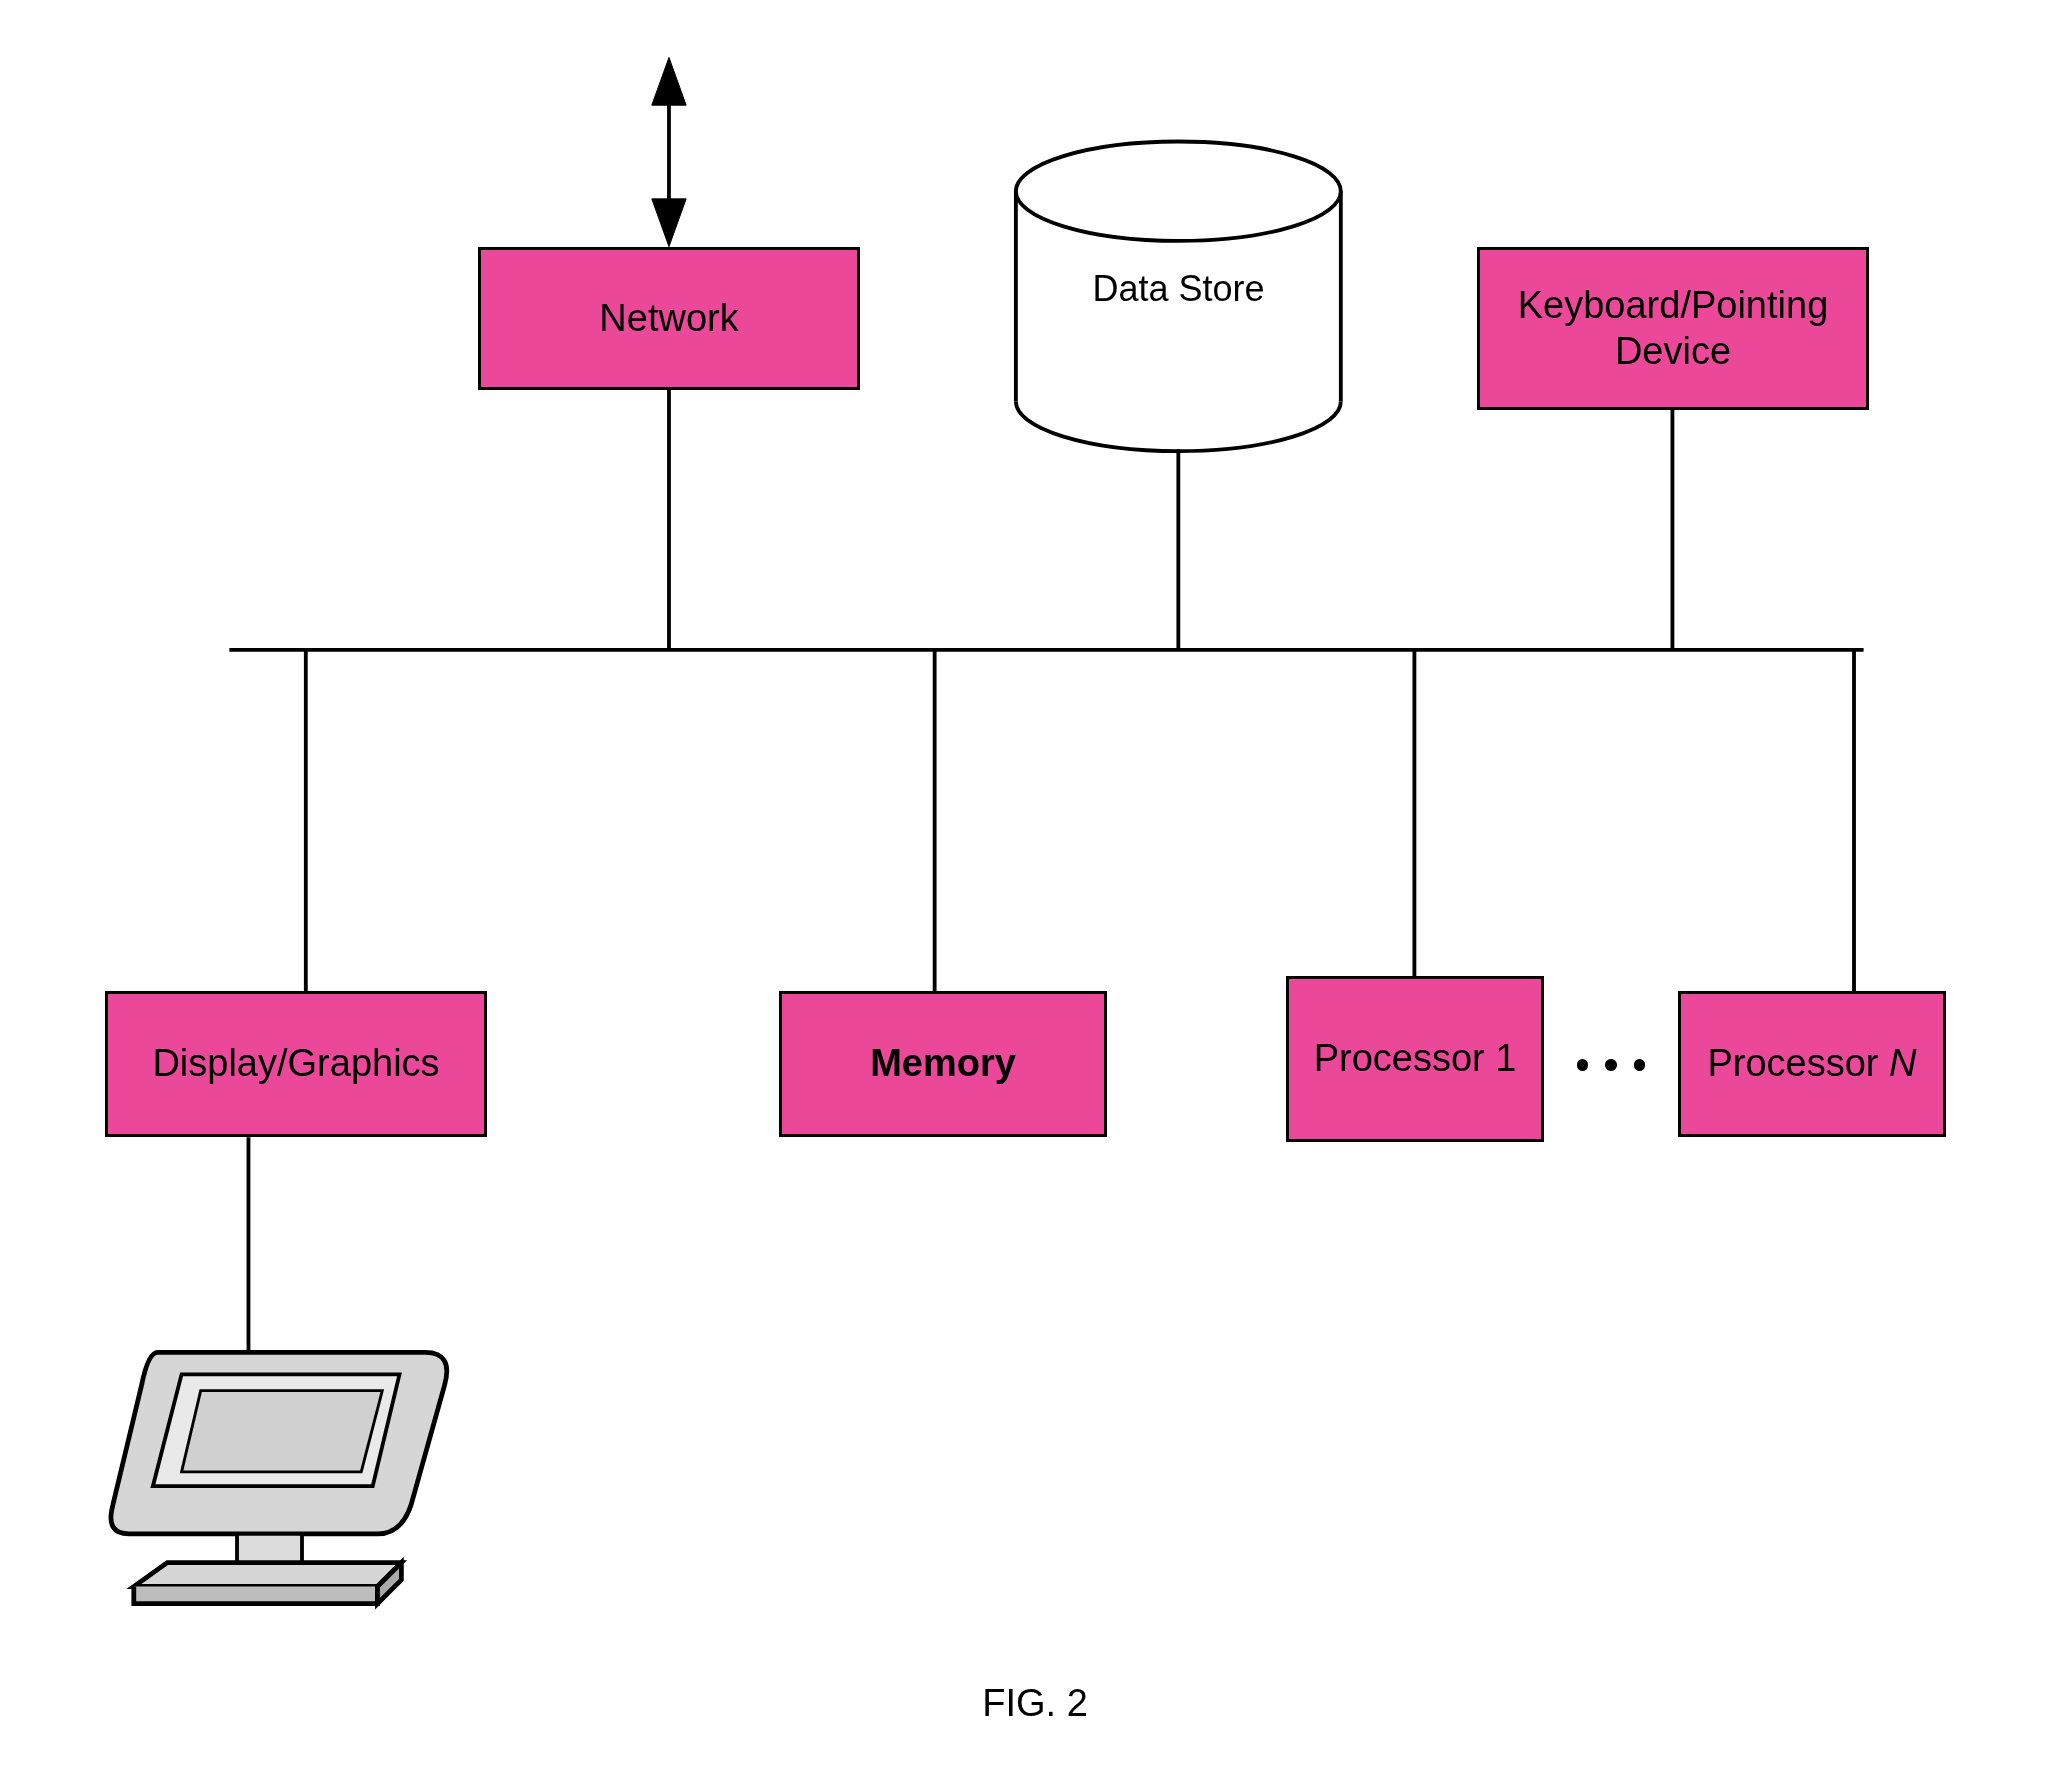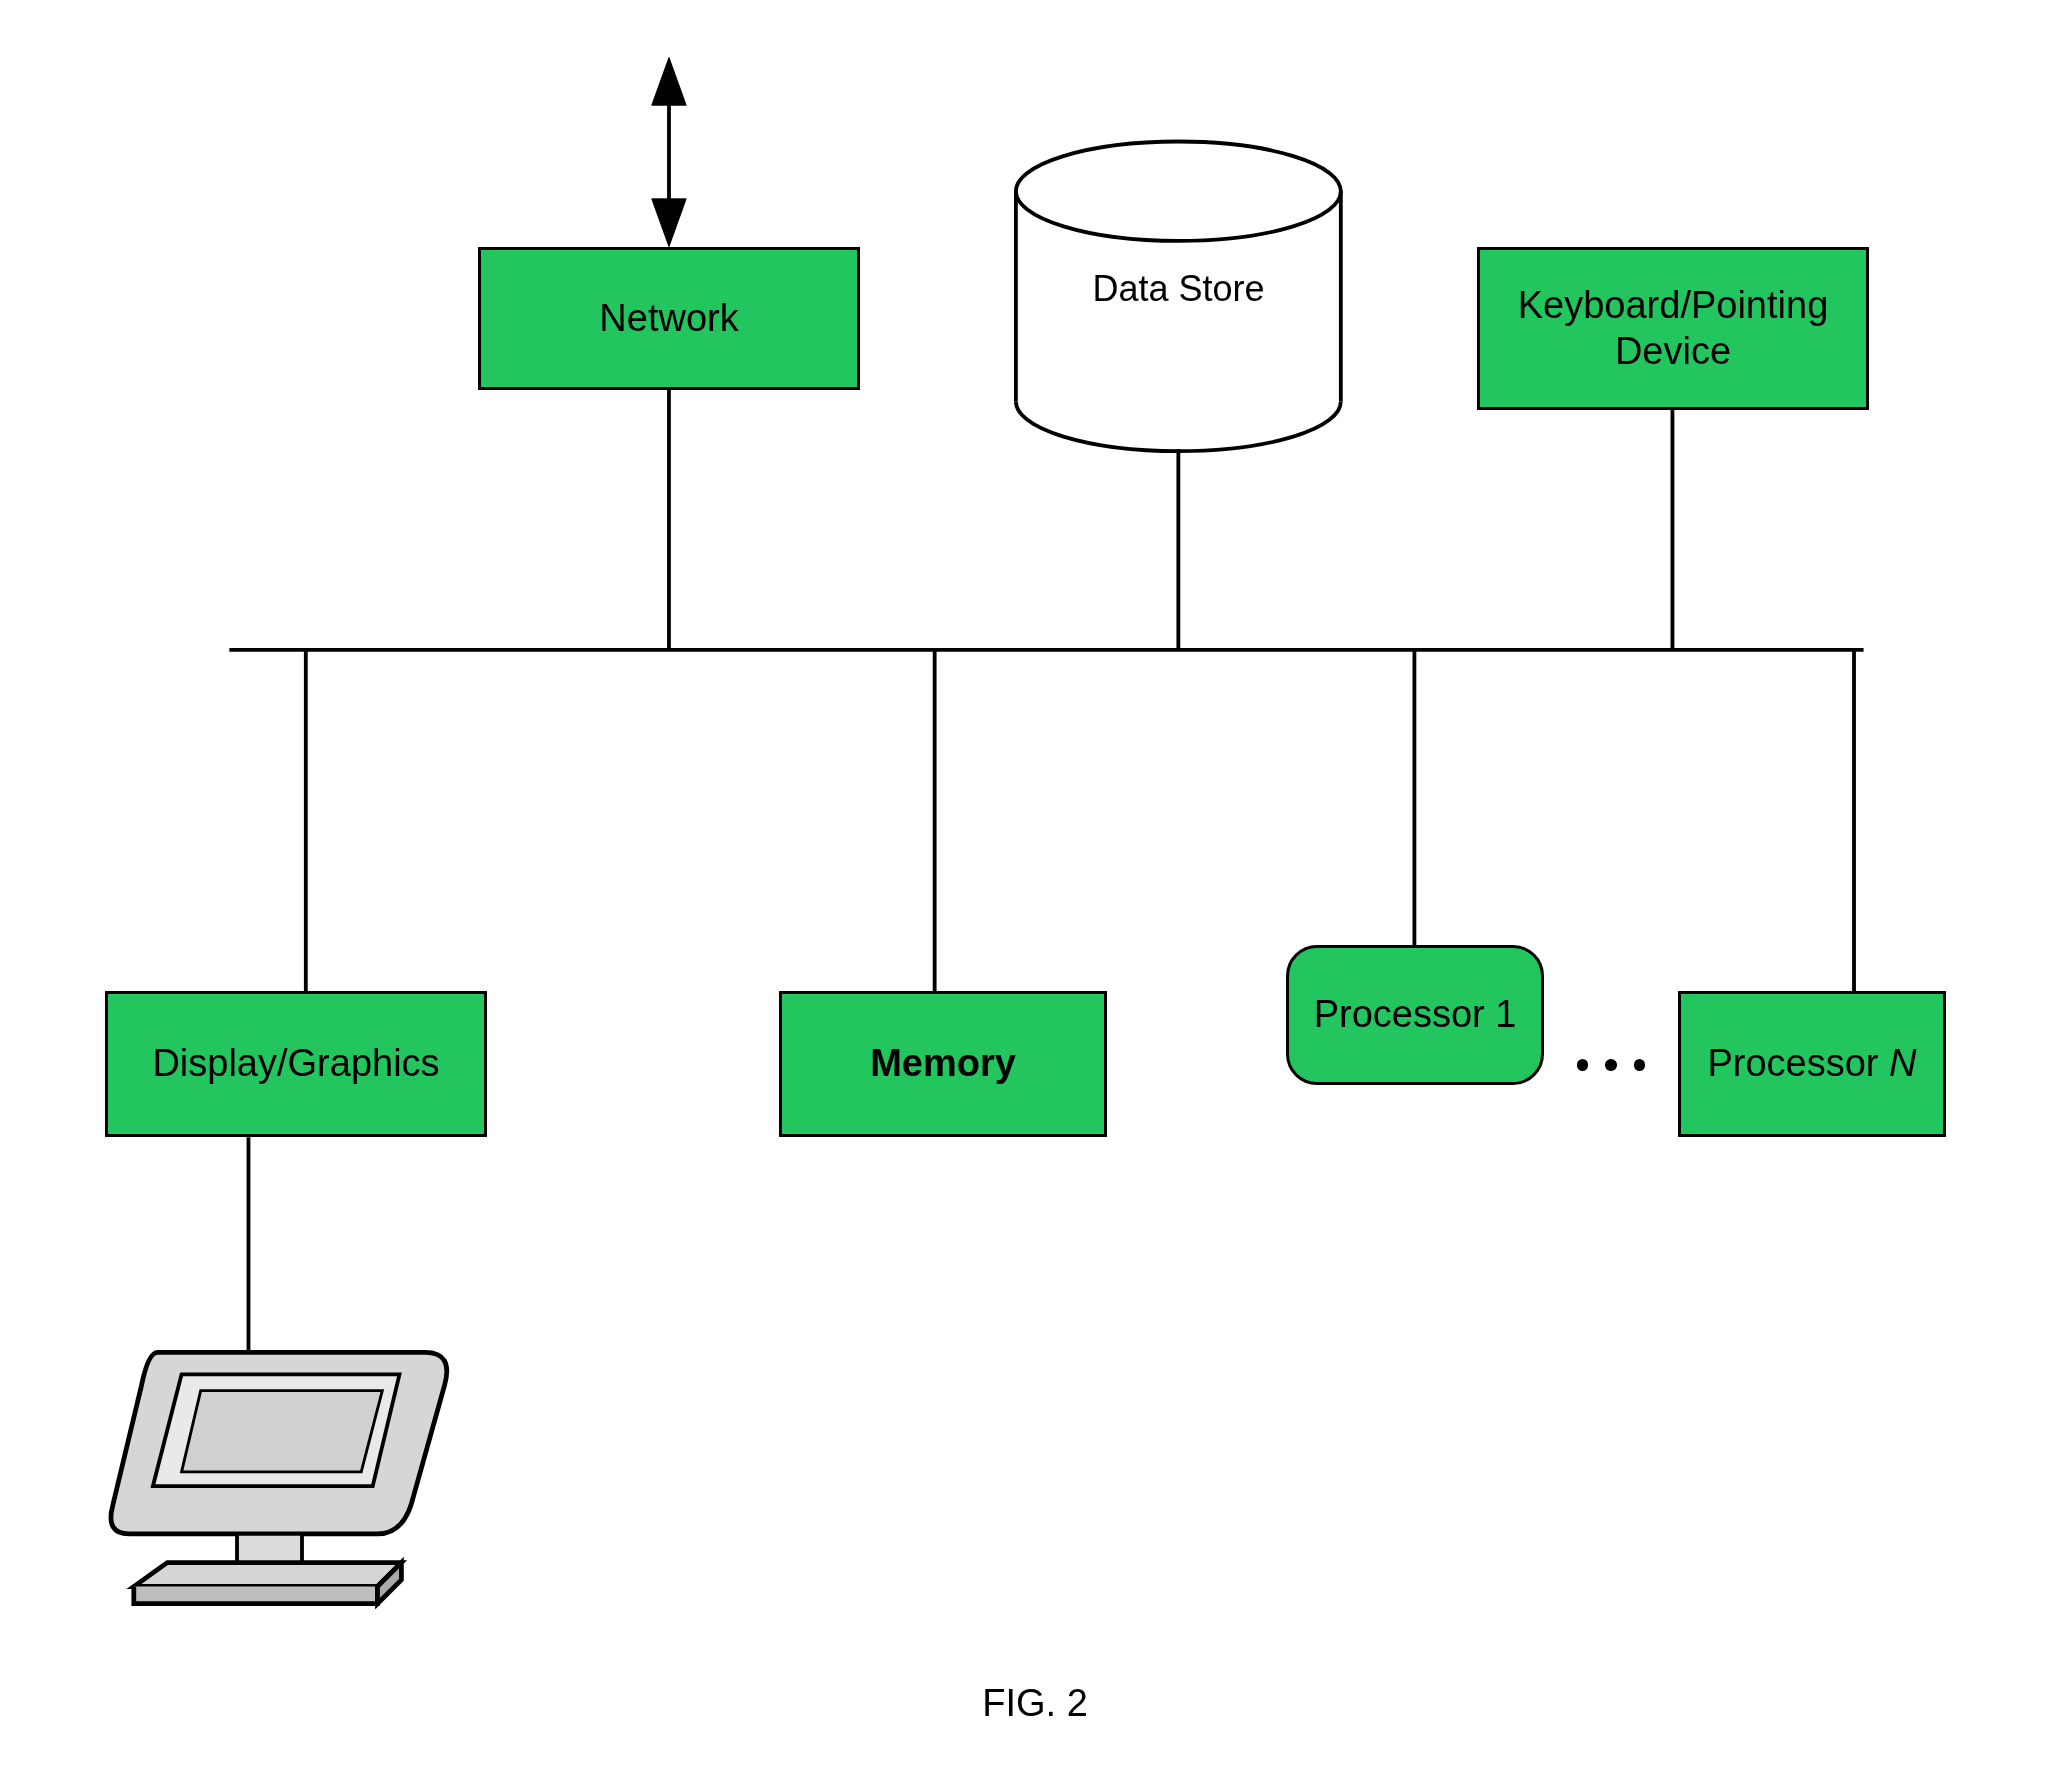--- a/index.html
+++ b/index.html
@@ -9,21 +9,21 @@
     font-family: Arial, Helvetica, sans-serif;
   }
   .canvas {
     position: relative;
     width: 2070px;
     height: 1772px;
   }
   .box {
     position: absolute;
     border: 3.8px solid #000;
-    background: #22c55e;
+    background: #ec4899;
     display: flex;
     align-items: center;
     justify-content: center;
     text-align: center;
     font-size: 38px;
     line-height: 1.2;
     box-sizing: border-box;
     padding: 7.6px;
   }
   .label {
@@ -148,21 +148,21 @@
 
   <div class="box" style="left:1477px; top:247px; width:392px; height:163px;">
     <span>Keyboard/Pointing
 Device</span>
   </div>
 
   <div class="box" style="left:779px; top:991px; width:328px; height:146px;font-weight:bold;">
     <span>Memory</span>
   </div>
 
-  <div class="box" style="left:1286px; top:945px; width:258px; height:140px;border-radius:31px;">
+  <div class="box" style="left:1286px; top:976px; width:258px; height:166px;">
     <span>Processor 1</span>
   </div>
 
   <div class="ellipsis" style="left:1568px; top:1059px; width:86px;">
     <div class="dot"></div>
     <div class="dot"></div>
     <div class="dot"></div>
   </div>
 
   <div class="box" style="left:1678px; top:991px; width:268px; height:146px;">

